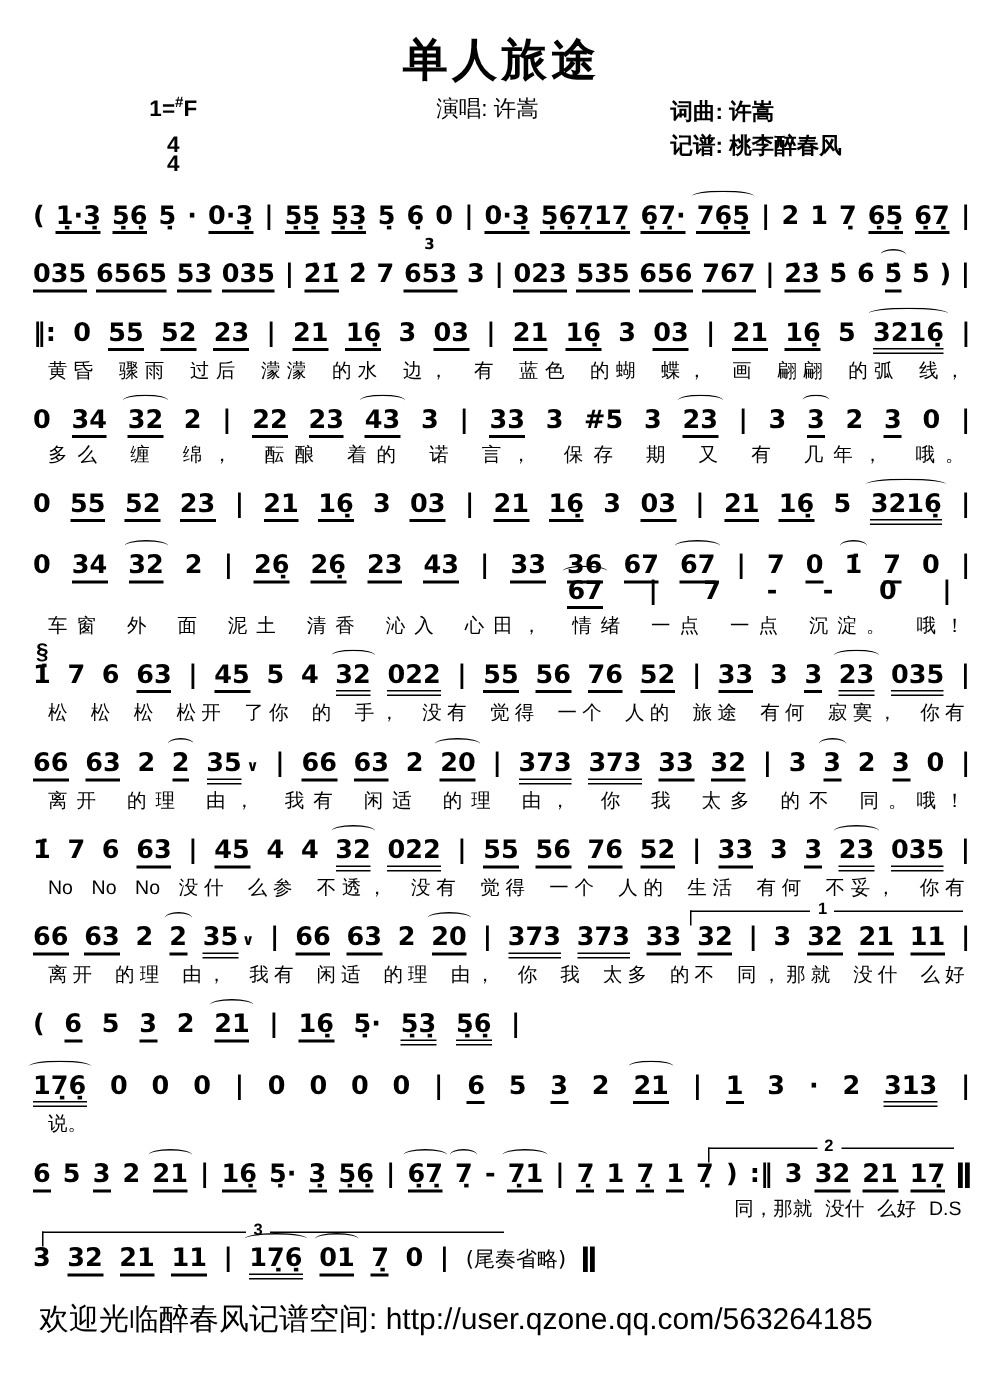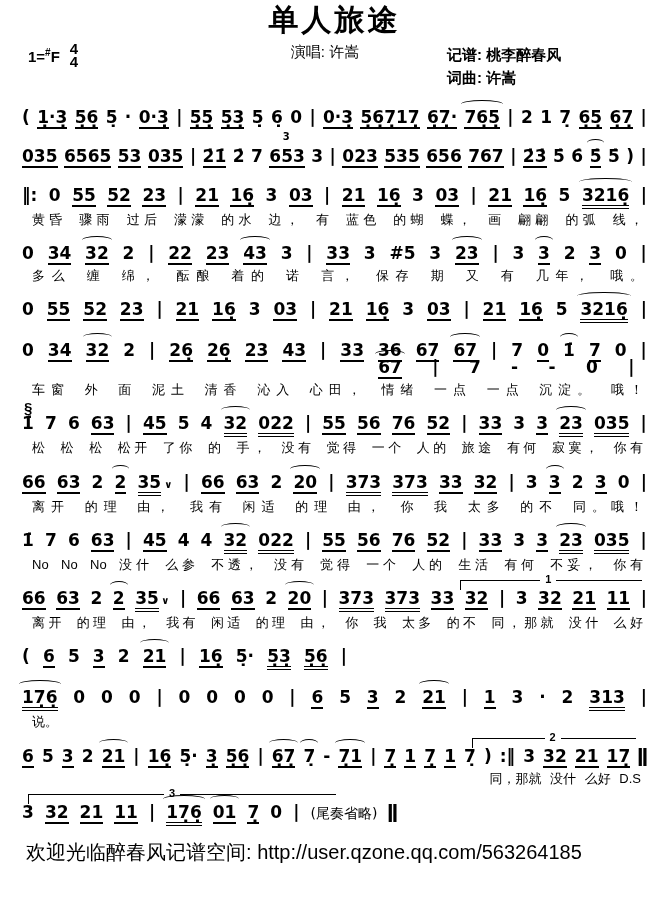--- a/index.html
+++ b/index.html
@@ -1,20 +1,20 @@
 <!DOCTYPE html>
 <html><head>
 <meta charset="utf-8">
 <style>
   html,body{margin:0;padding:0;background:#fff;}
   body{width:669px;height:916px;color:#000;font-family:"Liberation Sans","DejaVu Sans",sans-serif;overflow:hidden;}
-  .page{padding:0 22px 0 22px;}
+  .page{padding:20px 22px 0 22px;}
   .title{text-align:center;font-size:30px;font-weight:bold;letter-spacing:3px;}
   .meta{display:flex;align-items:flex-start;margin-top:2px;margin-bottom:6px;}
-  .key-block{width:175px;display:flex;gap:10px;align-items:center;font-size:15px;font-weight:bold;padding-left:6px;}
+  .key-block{width:175px;display:flex;gap:10px;align-items:center;font-size:15px;font-weight:bold;padding-left:6px;flex-direction:column;}
   .key-sig sup{font-size:10px;}
   .ts{display:inline-flex;flex-direction:column;line-height:0.85;text-align:center;font-size:15px;font-weight:bold;}
   .credits-center{flex:1;text-align:center;font-size:15px;font-weight:normal;}
   .credits-right{width:200px;font-size:15px;font-weight:bold;line-height:1.55;}
   
   .system{position:relative;margin-bottom:3px;}
   .music{display:flex;justify-content:space-between;align-items:baseline;padding:13px 0 3px 0;
          font-weight:bold;font-size:17px;font-family:"DejaVu Sans",sans-serif;line-height:1;}
   .note{position:relative;white-space:pre;}
   .u1{border-bottom:2px solid #000;padding-bottom:1px;}
@@ -44,22 +44,22 @@
   <div class="meta">
     <div class="key-block">
       <span class="key-sig"><span>1=</span><sup>#</sup><span>F</span></span>
       <span class="ts">
           <span>4</span>
           <span>4</span>
         </span>
     </div>
     <div class="credits-center">演唱: 许嵩</div>
     <div class="credits-right">
+      <div>词曲: 许嵩</div>
       <div>记谱: 桃李醉春风</div>
-      <div>词曲: 许嵩</div>
     </div>
   </div>
   <div>
       <div class="system">
         <div class="music">
           <span class="note">(</span>
           <span class="note u1">1̣·3̣</span>
           <span class="note u1">5̣6̣</span>
           <span class="note">5̣</span>
           <span class="note">·</span>

